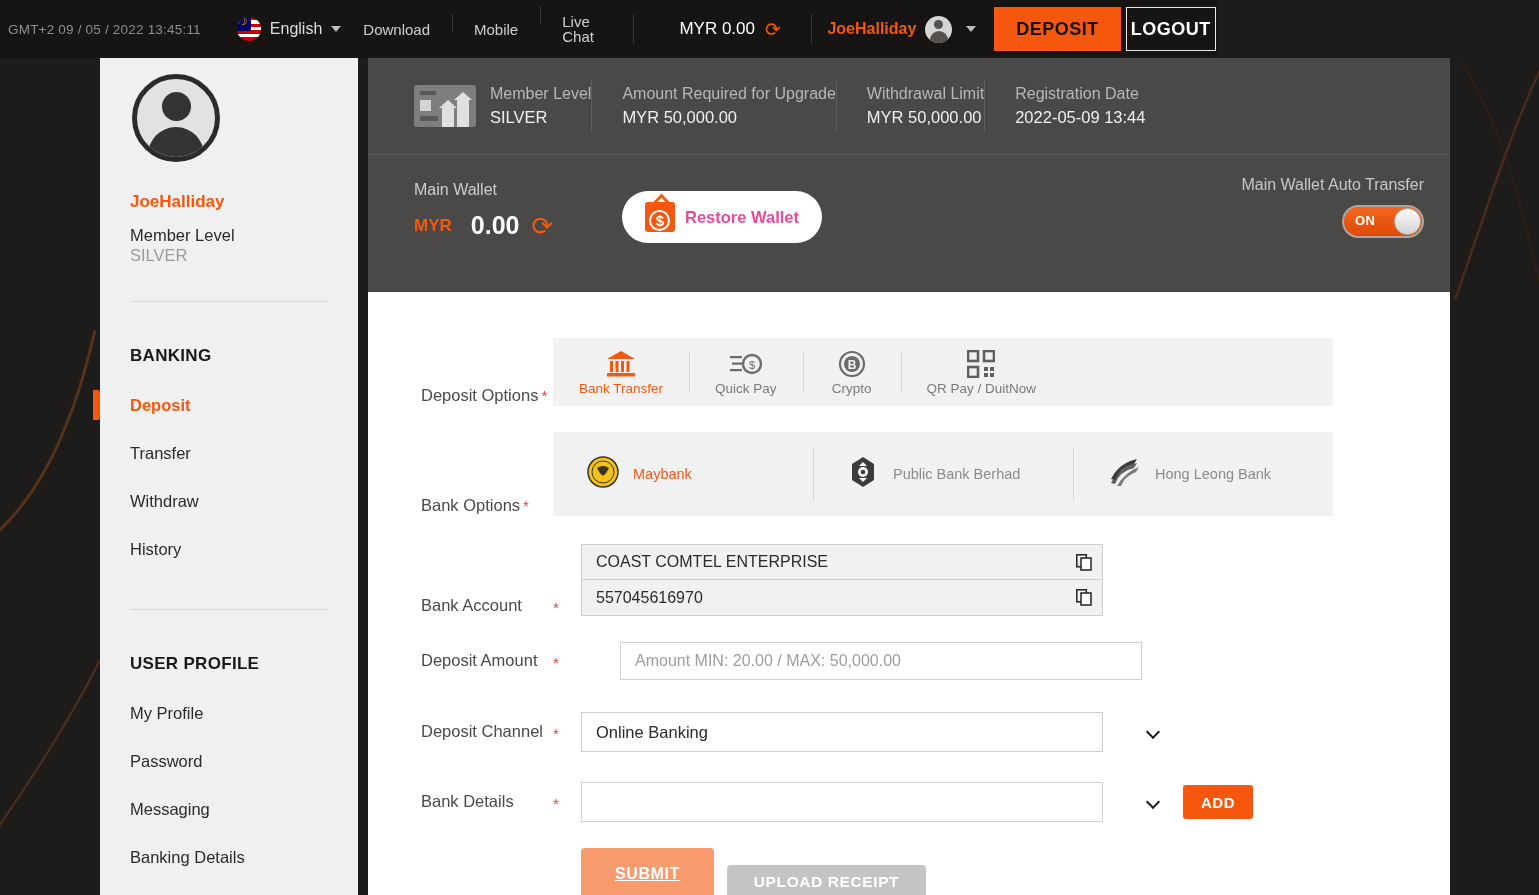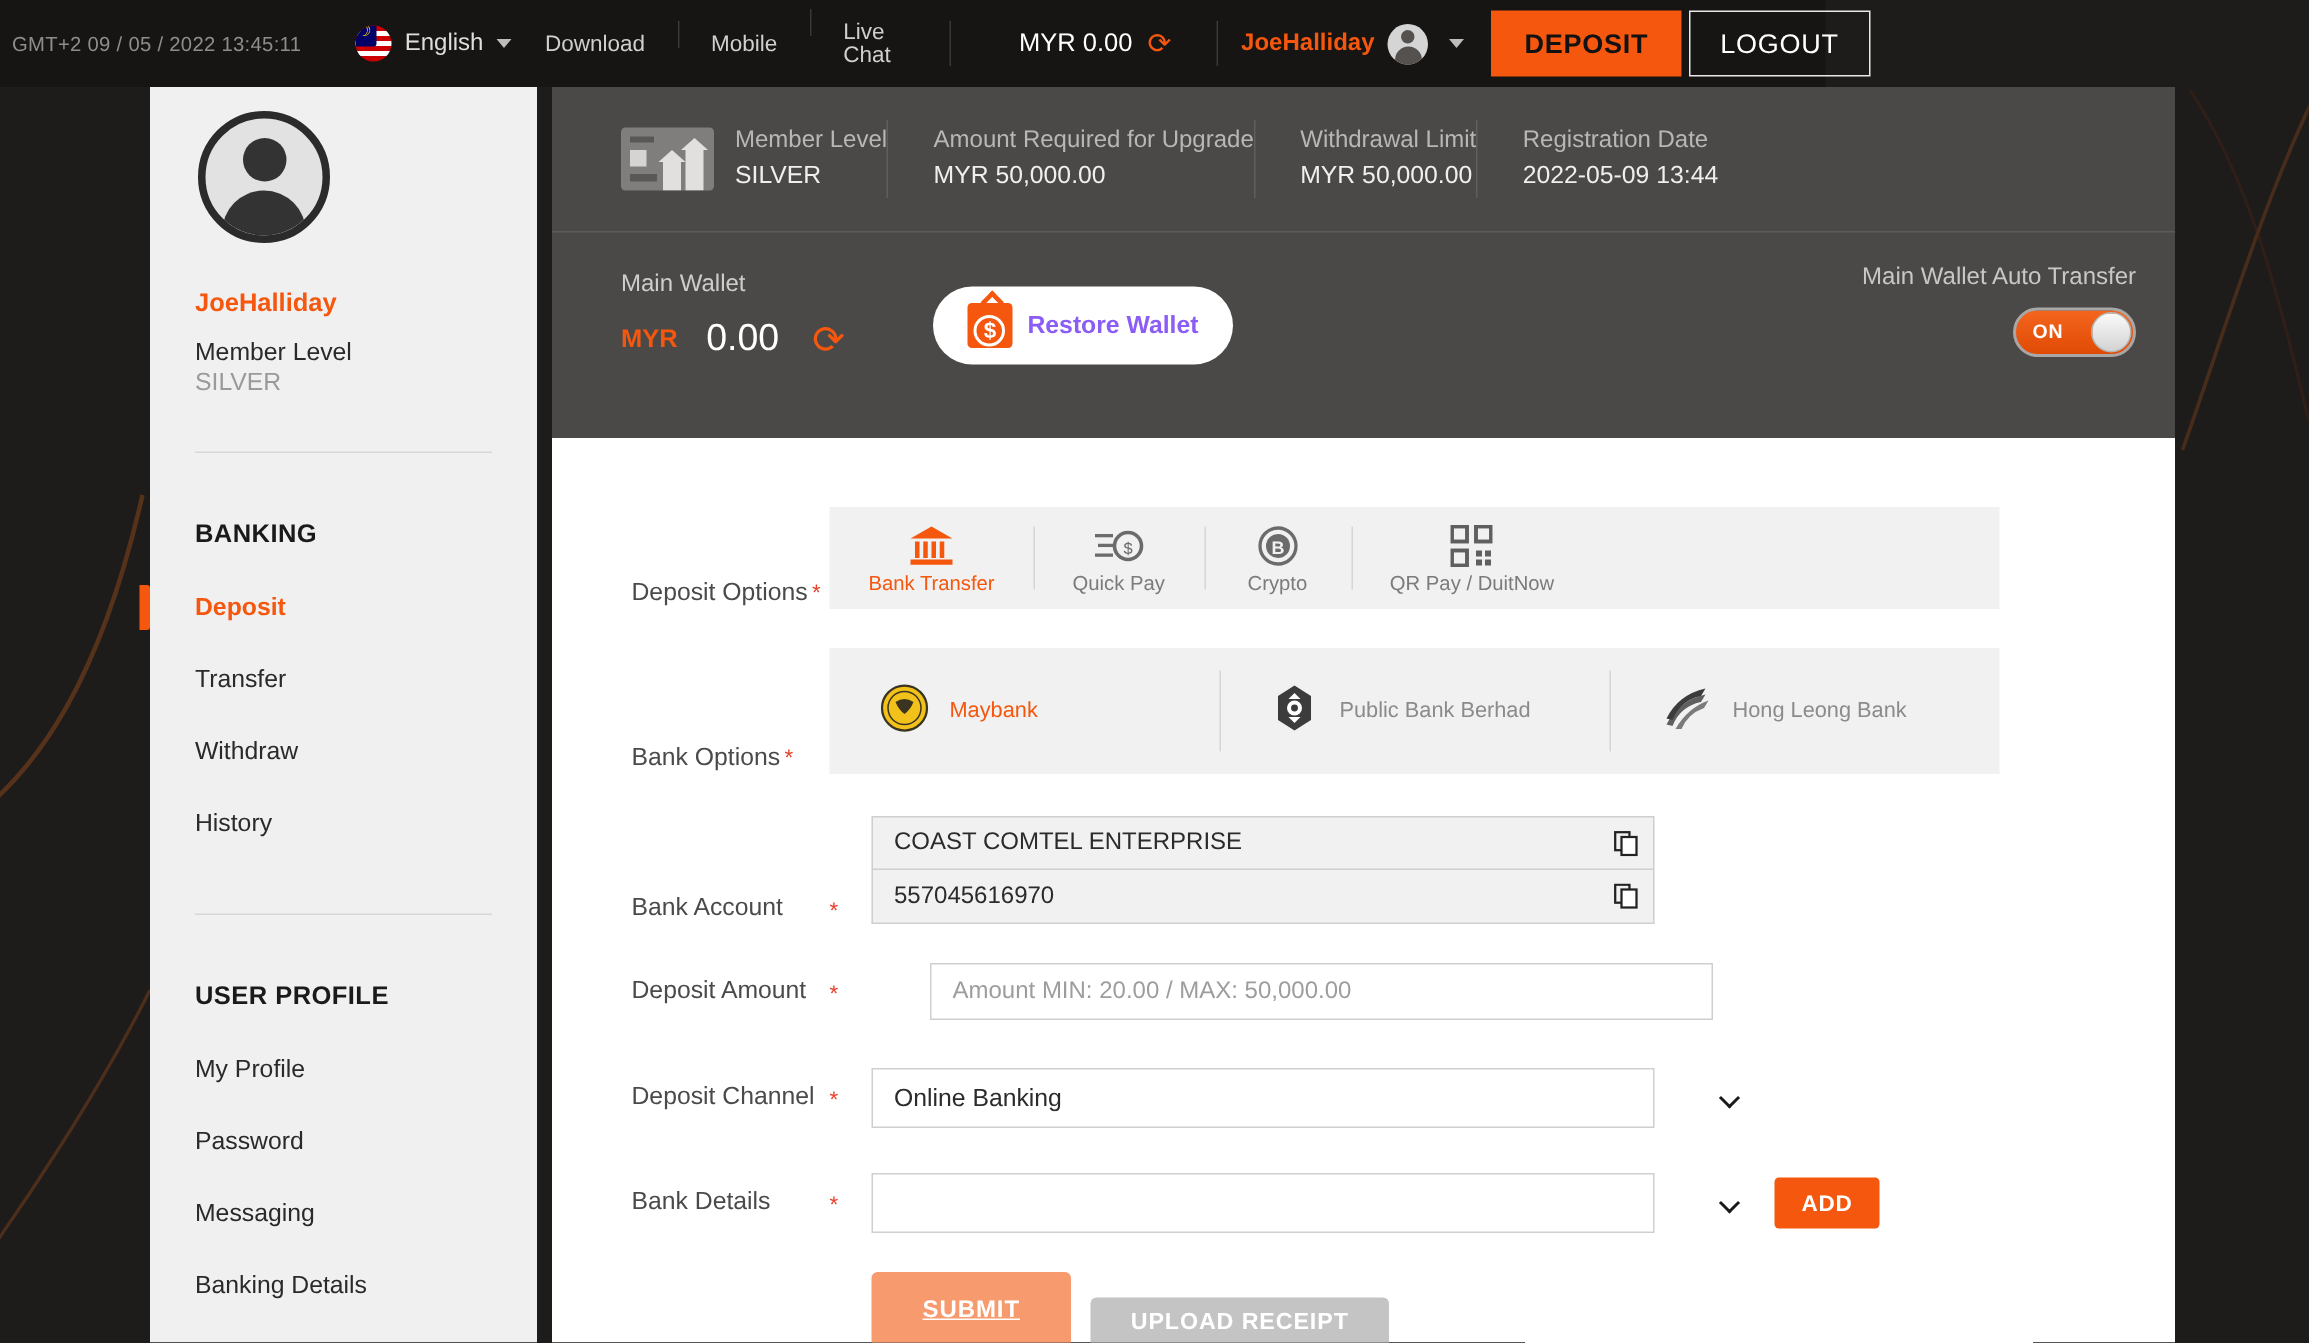--- a/index.html
+++ b/index.html
@@ -75,22 +75,22 @@
     content: ""; position: absolute; left: 50%; top: 15px; width: 18px; height: 14px;
     margin-left: -9px; border-radius: 9px 9px 0 0; background: #55514f;
   }
   .tb-caret { margin: 0 18px 0 14px; cursor: pointer; }
   .btn-deposit {
     background: #f4570d; color: #121212; font-size: 18px; font-weight: bold;
     letter-spacing: .5px; padding: 0 22px; height: 44px; line-height: 44px;
     border: none; cursor: pointer; font-family: inherit;
   }
   .btn-logout {
-    background: transparent; color: #fff; font-size: 18px; font-weight: normal;
-    letter-spacing: .5px; padding: 0 20px; height: 44px; line-height: 42px;
+    background: transparent; color: #fff; font-size: 18px; font-weight: bold;
+    letter-spacing: .5px; padding: 0 4px; height: 44px; line-height: 42px;
     border: 1px solid #e8e8e8; cursor: pointer; margin-left: 5px;
     margin-right: 5px; font-family: inherit;
   }
 
   
   .sidebar {
     position: absolute; left: 100px; top: 58px; width: 258px; height: 837px;
     background: #f0f0f0; z-index: 30; padding: 0 30px;
   }
   .avatar-wrap { padding-top: 16px; display: flex; }
@@ -168,21 +168,21 @@
     background: #4b4947; height: 138px; border-top: 1px solid #5d5b59;
     position: relative;
   }
   .wallet-title {
     position: absolute; left: 46px; top: 26px; color: #cfcdcb; font-size: 16px;
   }
   .wallet-row {
     position: absolute; left: 46px; top: 56px; display: flex; align-items: center;
   }
   .w-cur { color: #f4570d; font-size: 17px; font-weight: bold; margin-right: 19px; }
-  .w-amt { color: #fff; font-size: 25px; font-weight: normal; margin-right: 22px; }
+  .w-amt { color: #fff; font-size: 25px; font-weight: bold; margin-right: 12px; }
   .w-refresh { color: #f4570d; font-size: 26px; line-height: 1; cursor: pointer; }
   .btn-restore {
     position: absolute; left: 254px; top: 36px; width: 200px; height: 52px;
     background: #fff; border-radius: 26px; border: none; cursor: pointer;
     display: flex; align-items: center; justify-content: center; gap: 10px;
     font-family: inherit;
   }
   .gift-ico {
     width: 30px; height: 30px; background: #f4570d; border-radius: 3px;
     position: relative; flex: none;
@@ -192,21 +192,21 @@
     align-items: center; justify-content: center; color: #fff;
     font-size: 15px; font-weight: bold; border: 2px solid #fff; border-radius: 50%;
     width: 17px; height: 17px; margin: 8px auto 0;
     line-height: 13px;
   }
   .gift-ico::after {
     content: ""; position: absolute; left: 11px; top: -6px; width: 8px; height: 8px;
     border-left: 3px solid #f4570d; border-top: 3px solid #f4570d;
     transform: rotate(45deg);
   }
-  .restore-label { color: #8b5cf6; font-size: 16.5px; font-weight: bold; }
+  .restore-label { color: #ec4899; font-size: 16.5px; font-weight: bold; }
   .auto-transfer-label {
     position: absolute; right: 26px; top: 21px; color: #c9c7c5; font-size: 16px;
   }
   .toggle {
     position: absolute; right: 26px; top: 50px; width: 82px; height: 33px;
     border-radius: 17px; background: linear-gradient(#f4651d, #e04a05);
     border: 2px solid #a9a7a5; cursor: pointer;
   }
   .toggle .t-label {
     position: absolute; left: 11px; top: 6px; color: #fff; font-size: 13px;

